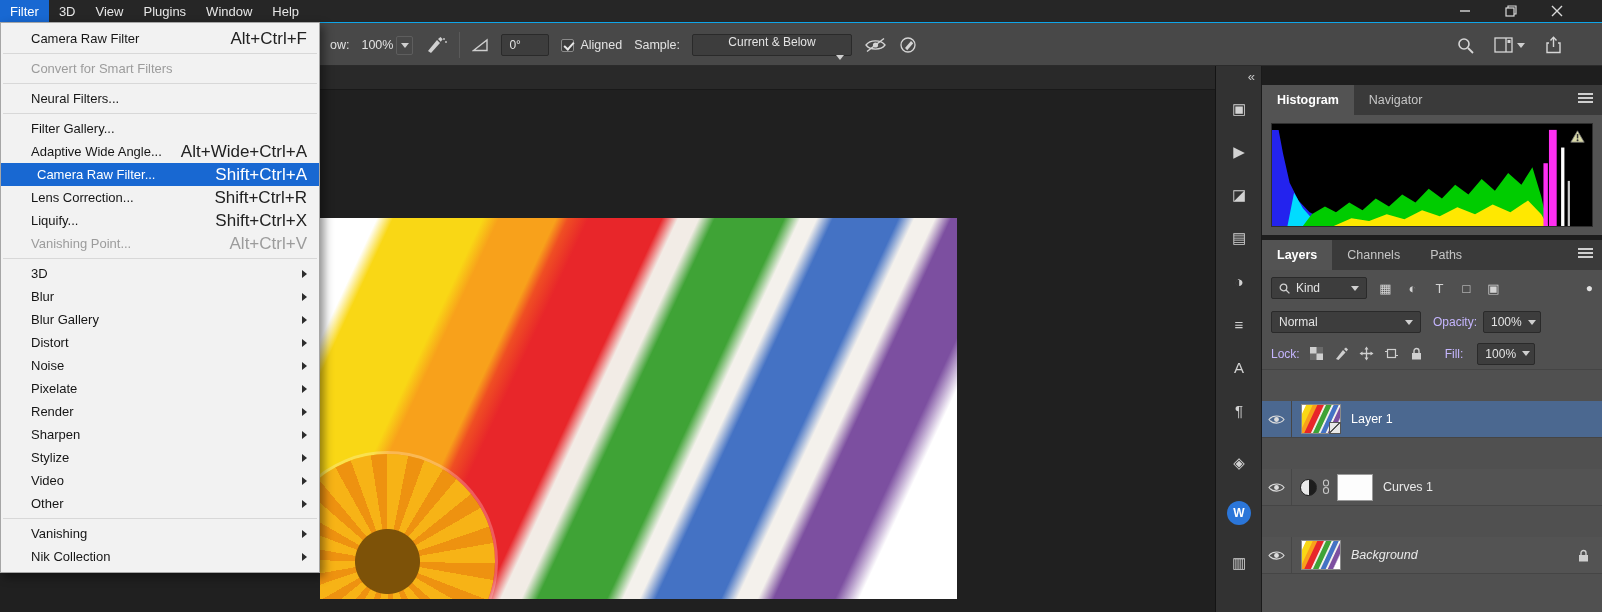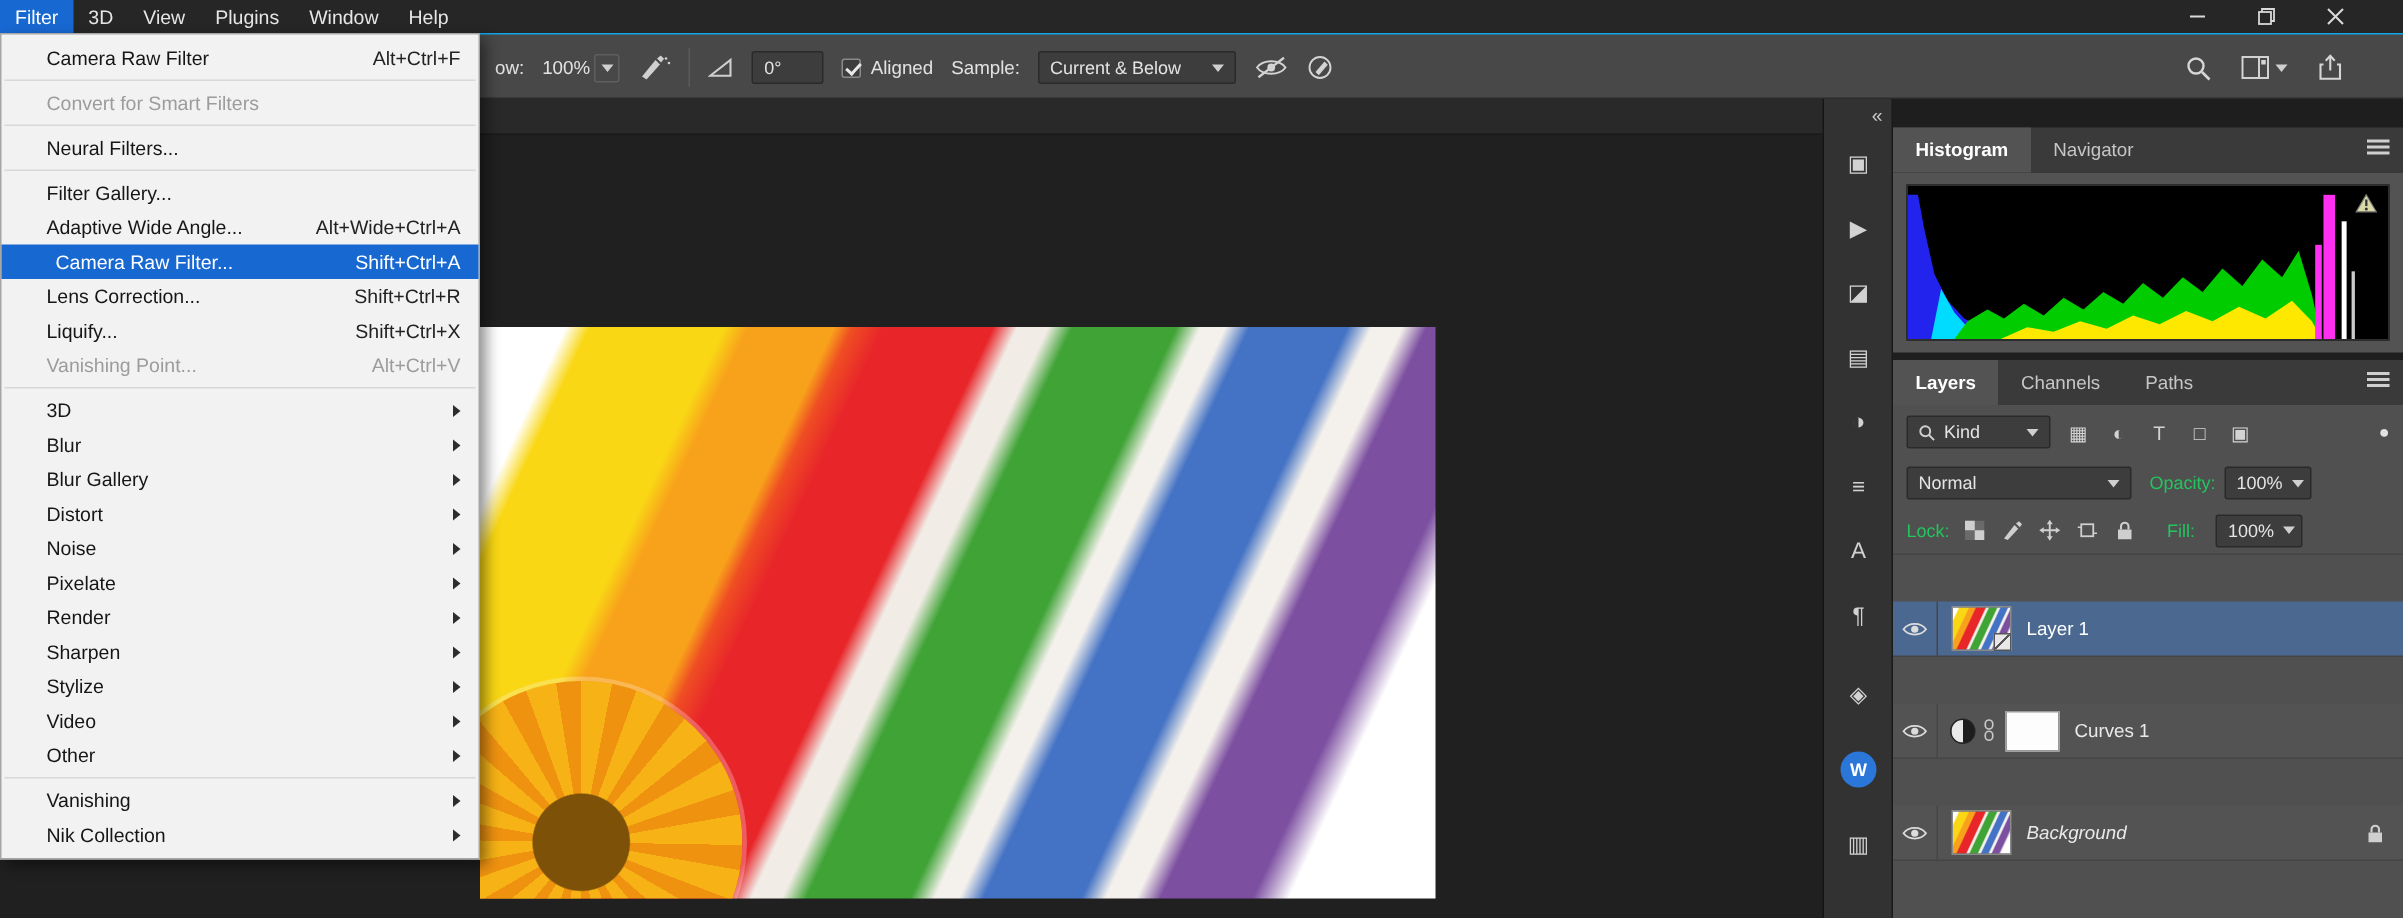--- a/index.html
+++ b/index.html
@@ -41,21 +41,21 @@
       #f4f1ec 73%, #f4f1ec 75.5%, #7c4fa0 77.5%, #7c4fa0 85%, #ffffff 88%, #ffffff 100%); }
   .sunflower { position:absolute; left:-40px; bottom:-70px; width:215px; height:215px; border-radius:50%;
     background-image: radial-gradient(circle at 50% 50%, #7d5208 0 32px, rgba(125,82,8,0) 33px),
       repeating-conic-gradient(#f7b316 0deg 11deg, #ee9210 11deg 20deg);
     box-shadow:0 0 0 3px rgba(255,255,255,0.25); }
 
   
   .dropdown { position:absolute; left:0; top:22px; width:320px; background:#f2f2f2; border:1px solid #a6a6a6; box-shadow:4px 4px 9px rgba(0,0,0,0.45); z-index:50; padding:4px 0; }
   .mi { height:23px; display:flex; align-items:center; padding:0 12px 0 30px; font-size:13px; color:#161616; position:relative; }
   .mi .ml { flex:0 0 auto; }
-  .mi .msc { margin-left:auto; font-size:13px; color:#222; }
+  .mi .msc { margin-left:auto; font-size:17px; color:#222; }
   .mi.sel { background:#1868d2; color:#fff;padding-left:36px; }
   .mi.sel .msc { color:#fff; }
   .mi.dis, .mi.dis .msc { color:#9c9c9c; }
   .mi .arr { margin-left:auto; width:0; height:0; border-top:4px solid transparent; border-bottom:4px solid transparent; border-left:5px solid #2d2d2d; }
   .ms { height:1px; background:#d8d8d8; margin:3px 2px; }
 
   
   .dock { position:absolute; left:1216px; top:66px; width:386px; height:546px; background:#1e1e1e; }
   .strip { position:absolute; left:0; top:0; width:46px; height:546px; background:#323232; border-right:1px solid #1a1a1a; }
   .collapse { position:absolute; top:3px; right:6px; font-size:13px; color:#c9c9c9; }
@@ -78,21 +78,21 @@
 
   .layers-panel { position:absolute; left:0; top:174px; width:340px; }
   .layers-body { background:#505050; height:361px; }
   .filter-row { display:flex; align-items:center; height:36px; padding:0 9px; }
   .kind { width:96px; }
   .fl-icons { display:flex; align-items:center; margin-left:6px; gap:2px; }
   .fl-btn { width:25px; height:23px; display:flex; align-items:center; justify-content:center; color:#d3d3d3; font-size:13px; border-radius:2px; }
   .fl-toggle { margin-left:auto; font-size:12px; color:#e2e2e2; }
   .blend-row { display:flex; align-items:center; height:32px; padding:0 9px; }
   .blend-sel { width:150px; }
-  .small-lbl { font-size:12px; color:#22c55e; }
+  .small-lbl { font-size:12px; color:#c4b5fd; }
   .val-box { width:58px; margin-left:6px; }
   .lock-row { display:flex; align-items:center; height:32px; padding:0 9px; gap:8px; border-bottom:1px solid #444; }
   .lk { display:flex; align-items:center; justify-content:center; width:17px; height:17px; }
 
   .lrow { display:flex; align-items:center; height:37px; background:#535353; border-bottom:1px solid #454545; position:relative;margin-top:31px; }
   .lrow.sel { background:#4b6890; }
   .eyebox { width:30px; height:100%; display:flex; align-items:center; justify-content:center; border-right:1px solid #464646; }
   .thumb { position:relative; width:40px; height:30px; margin-left:9px; border:1px solid #8a8a8a; flex:0 0 auto;
     background:linear-gradient(115deg,#fff 0 7%,#f9d715 9% 20%,#f8a11b 22% 29%,#e8262a 31% 42%,#f2ece6 44% 46%,#3fa336 48% 57%,#f4f1ec 59% 61%,#4472c4 63% 71%,#f4f1ec 73% 75%,#7c4fa0 77% 85%,#fff 88% 100%); }
   .badge { position:absolute; right:-1px; bottom:-1px; width:12px; height:12px; background:#e8e8e8; border:1px solid #555;
@@ -168,21 +168,21 @@
           </svg>
       </span>
       <span class="field" style="width:48px;">
         <span>0°</span>
       </span>
       <span class="check-group">
         <span class="cb checked"></span>
         <span class="opt-label">Aligned</span>
       </span>
       <span class="opt-label">Sample:</span>
-      <span class="field" style="width:132px;">
+      <span class="field" style="width:160px;flex-direction:column;">
         <span>Current &amp; Below</span>
         <span class="chev"></span>
       </span>
       <span class="icon-btn">
         <svg width="23" height="16">
             <path d="M2 8 C6 2.5, 17 2.5, 21 8 C17 13.5, 6 13.5, 2 8 Z" fill="none" stroke="#d4d4d4" stroke-width="1.3"></path>
             <circle cx="11.5" cy="8" r="2.6" fill="#d4d4d4"></circle>
             <line x1="3" y1="14.5" x2="20" y2="1.5" stroke="#d4d4d4" stroke-width="1.5"></line>
           </svg>
       </span>

